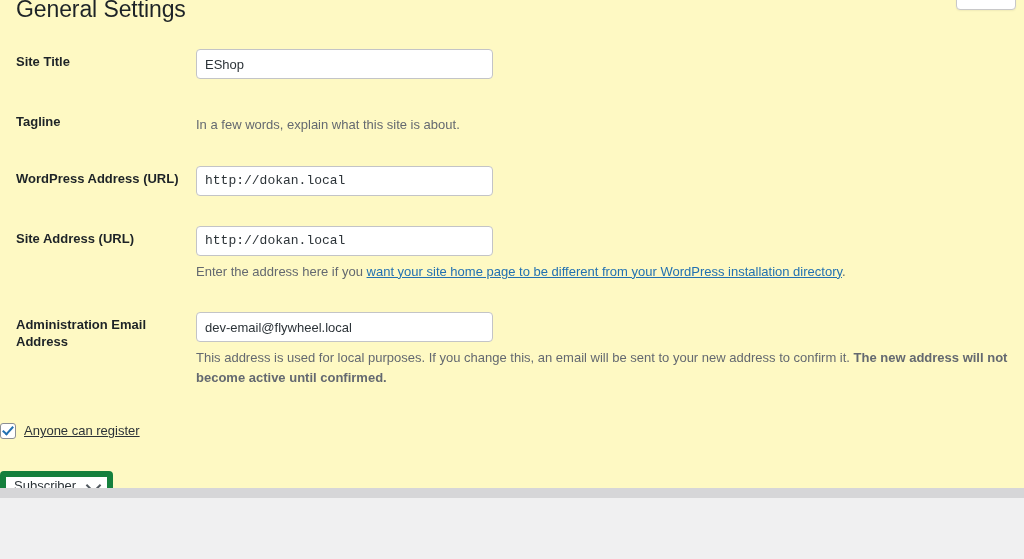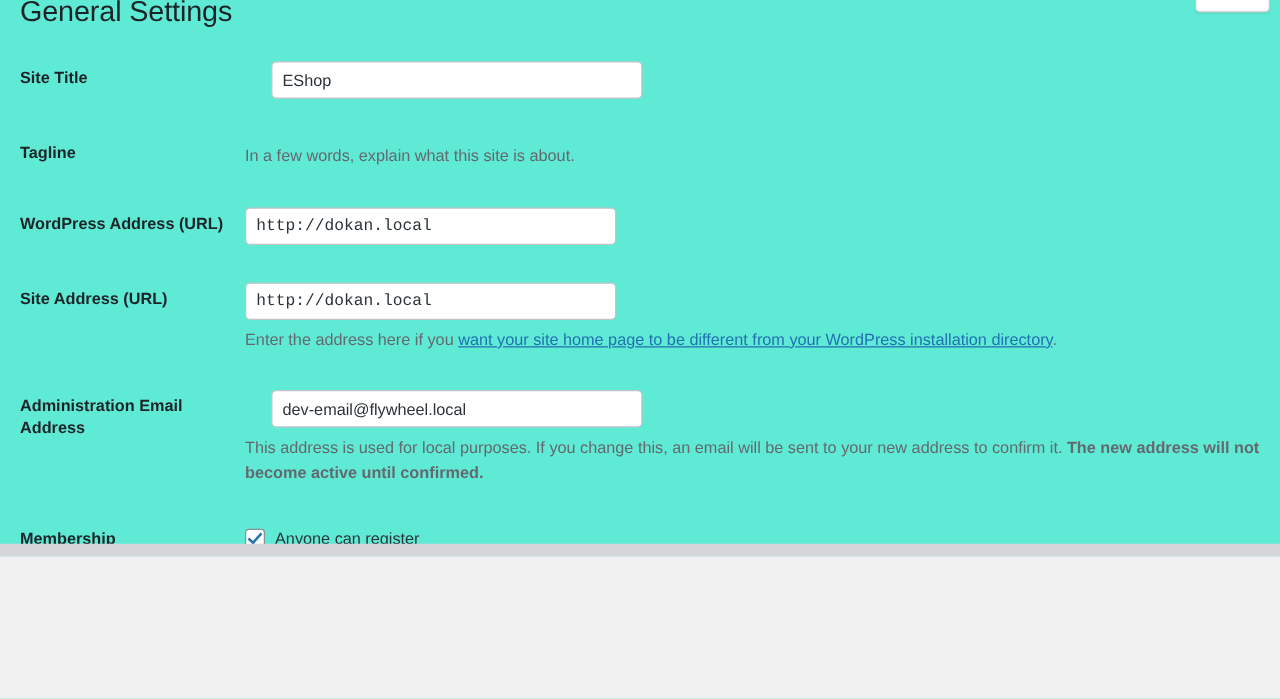--- a/index.html
+++ b/index.html
@@ -11,22 +11,22 @@
     height: 559px;
     overflow: hidden;
     background: #f0f0f1;
     font-family: "Liberation Sans", sans-serif;
     -webkit-font-smoothing: antialiased;
   }
 
   .screen {
     position: relative;
     width: 1024px;
-    height: 445px;
-    background: #5eead4;
+    height: 498px;
+    background: #fef9c3;
     overflow: hidden;
   }
 
   
   .corner-panel {
     position: absolute;
     top: -18px;
     right: 8px;
     width: 58px;
     height: 26px;
@@ -96,21 +96,21 @@
     font-size: 13px;
     color: #2c3338;
     background: #ffffff;
     border: 1px solid #c3c4c7;
     border-radius: 4px;
     box-shadow: 0 0 0 transparent;
     outline: none;
     font-family: "Liberation Sans", sans-serif;
     display: block;
   }
-  .text-input.regular { width: 297px; margin-left: 21px; }
+  .text-input.regular { width: 297px; }
   .text-input.code {
     width: 297px;
     font-family: "Liberation Mono", monospace;
     font-size: 13px;
   }
 
   .description {
     margin: 6px 0 0 0;
     font-size: 13px;
     color: #646970;
@@ -256,25 +256,20 @@
             <span>Administration Email Address</span>
           </span>
       </div>
       <div class="td">
         <input class="text-input regular" type="text" value="dev-email@flywheel.local" style="">
         <p class="description"><span>This address is used for local purposes. If you change this, an email will be sent to your new address to confirm it. </span><strong>The new address will not become active until confirmed.</strong></p>
       </div>
     </div>
 
     <div class="row">
-      <div class="th">
-        <span class="th-inner">
-            <span>Membership</span>
-          </span>
-      </div>
       <div class="td">
         <label class="checkbox-line">
           <span class="checkbox checked"></span>
           <span>Anyone can register</span>
         </label>
       </div>
     </div>
 
     <div class="row">
       <div class="td">

